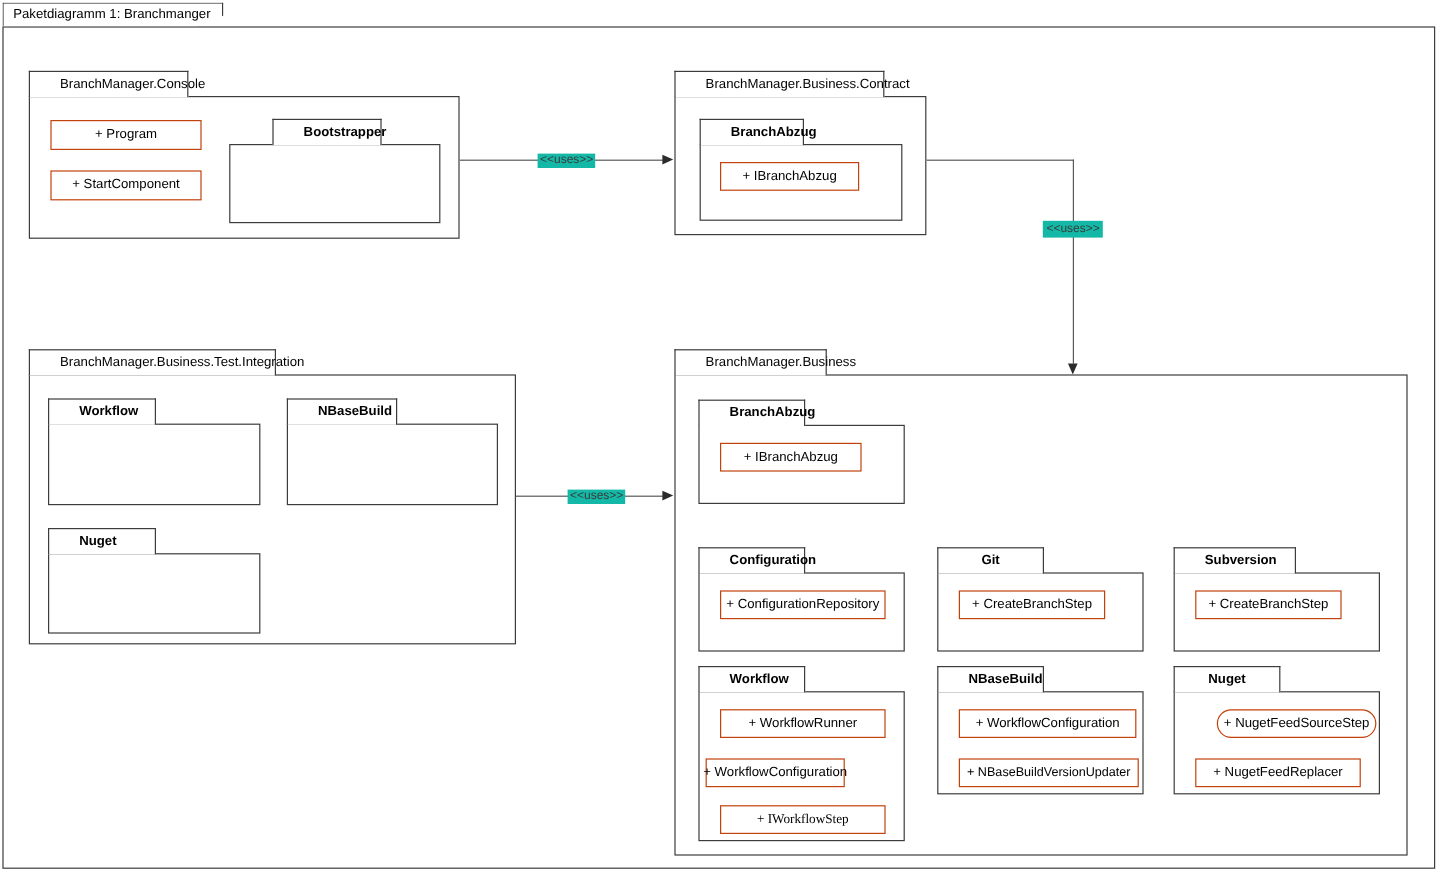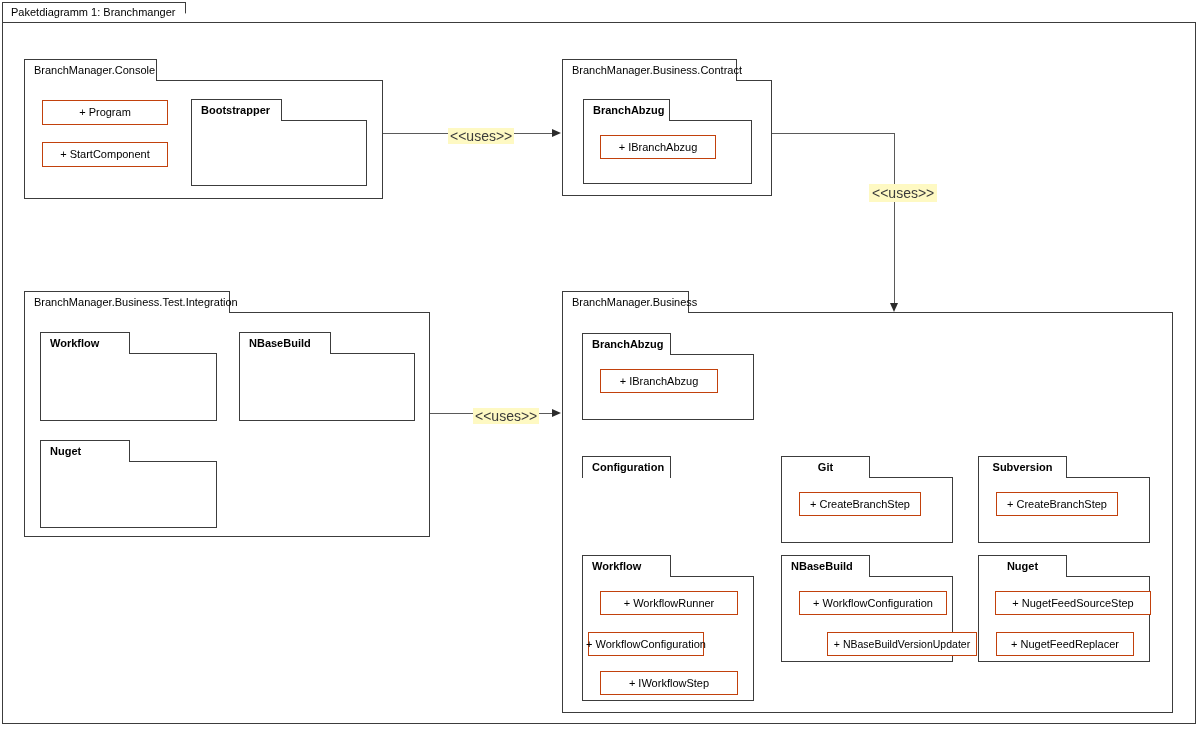--- a/index.html
+++ b/index.html
@@ -62,21 +62,21 @@
     position: absolute;
     left: 0;
     top: 0;
     height: 22px;
     box-sizing: border-box;
     background: #ffffff;
     border: 1px solid #3c3c3c;
     border-bottom: none;
     display: flex;
     align-items: center;
-    padding: 0 9px;
+    padding: 0 25px;
     font-size: 11px;
     line-height: 1;
     white-space: nowrap;
     z-index: 2;
   }
   .pkg > .pkg-body {
     position: absolute;
     left: 0;
     top: 21px;
     box-sizing: border-box;
@@ -126,23 +126,23 @@
   .arrow-down {
     position: absolute;
     width: 0;
     height: 0;
     border-left: 4px solid transparent;
     border-right: 4px solid transparent;
     border-top: 9px solid #2b2b2b;
   }
   .conn-label {
     position: absolute;
-    font-size: 14px;
+    font-size: 10px;
     line-height: 1;
-    background: #fef9c3;
+    background: #14b8a6;
     padding: 1px 2px;
     color: #3b3b3b;
     white-space: nowrap;
   }
   .conn-label.vert {
     padding: 2px 3px;
   }
 </style>
 </head>
 <body>
@@ -161,21 +161,21 @@
     <div class="pkg-body" style="width:359px; height:119px;">
 
       <div class="clsbox" style="left:17px; top:19px; width:126px; height:25px;">
         <span>+ Program</span>
       </div>
       <div class="clsbox" style="left:17px; top:61px; width:126px; height:25px;">
         <span>+ StartComponent</span>
       </div>
 
       <div class="pkg inner" style="left:166px; top:18px; width:176px; height:87px;">
-        <div class="pkg-tab" style="width:91px;">
+        <div class="pkg-tab" style="width:91px;margin-left:36px;">
           <span>Bootstrapper</span>
         </div>
         <div class="pkg-body" style="width:176px; height:66px;"></div>
       </div>
 
     </div>
   </div>
 
   <div class="pkg" style="left:562px; top:59px; width:210px; height:137px;">
     <div class="pkg-tab" style="width:175px;">
@@ -241,81 +241,86 @@
           <div class="clsbox" style="left:17px; top:14px; width:118px; height:24px;">
             <span>+ IBranchAbzug</span>
           </div>
         </div>
       </div>
 
       <div class="pkg inner" style="left:19px; top:143px; width:172px; height:87px;">
         <div class="pkg-tab" style="width:89px;">
           <span>Configuration</span>
         </div>
+        <div class="pkg-body" style="width:172px; height:66px;">
+          <div class="clsbox" style="left:17px; top:14px; width:138px; height:24px;">
+            <span>+ ConfigurationRepository</span>
+          </div>
+        </div>
       </div>
 
       <div class="pkg inner" style="left:218px; top:143px; width:172px; height:87px;">
         <div class="pkg-tab" style="width:89px;">
           <span style="margin:0 auto;">Git</span>
         </div>
         <div class="pkg-body" style="width:172px; height:66px;">
           <div class="clsbox" style="left:17px; top:14px; width:122px; height:24px;">
             <span>+ CreateBranchStep</span>
           </div>
         </div>
       </div>
 
       <div class="pkg inner" style="left:415px; top:143px; width:172px; height:87px;">
-        <div class="pkg-tab" style="width:89px;">
+        <div class="pkg-tab" style="width:102px;">
           <span style="margin:0 auto;">Subversion</span>
         </div>
         <div class="pkg-body" style="width:172px; height:66px;">
           <div class="clsbox" style="left:17px; top:14px; width:122px; height:24px;">
             <span>+ CreateBranchStep</span>
           </div>
         </div>
       </div>
 
       <div class="pkg inner" style="left:19px; top:242px; width:172px; height:146px;">
         <div class="pkg-tab" style="width:89px;">
           <span>Workflow</span>
         </div>
         <div class="pkg-body" style="width:172px; height:125px;">
           <div class="clsbox" style="left:17px; top:14px; width:138px; height:24px;">
             <span>+ WorkflowRunner</span>
           </div>
           <div class="clsbox" style="left:5px; top:55px; width:116px; height:24px;">
             <span>+ WorkflowConfiguration</span>
           </div>
-          <div class="clsbox" style="left:17px; top:94px; width:138px; height:24px;">
+          <div class="clsbox" style="left:17px; top:94px; width:138px; height:24px;font-family:Liberation Serif, serif;">
             <span>+ IWorkflowStep</span>
           </div>
         </div>
       </div>
 
       <div class="pkg inner" style="left:218px; top:242px; width:172px; height:107px;">
         <div class="pkg-tab" style="width:89px;">
           <span>NBaseBuild</span>
         </div>
         <div class="pkg-body" style="width:172px; height:86px;">
           <div class="clsbox" style="left:17px; top:14px; width:148px; height:24px;">
             <span>+ WorkflowConfiguration</span>
           </div>
-          <div class="clsbox" style="left:17px; top:55px; width:150px; height:24px; font-size:10.5px;margin-left:28px;">
+          <div class="clsbox" style="left:17px; top:55px; width:150px; height:24px; font-size:10.5px;">
             <span>+ NBaseBuildVersionUpdater</span>
           </div>
         </div>
       </div>
 
       <div class="pkg inner" style="left:415px; top:242px; width:172px; height:107px;">
         <div class="pkg-tab" style="width:89px;">
           <span style="margin:0 auto;">Nuget</span>
         </div>
         <div class="pkg-body" style="width:172px; height:86px;">
-          <div class="clsbox" style="left:16px; top:14px; width:156px; height:24px;">
+          <div class="clsbox" style="left:35px; top:14px; width:133px; height:24px;border-radius:12px;">
             <span>+ NugetFeedSourceStep</span>
           </div>
           <div class="clsbox" style="left:17px; top:55px; width:138px; height:24px;">
             <span>+ NugetFeedReplacer</span>
           </div>
         </div>
       </div>
 
     </div>
   </div>

